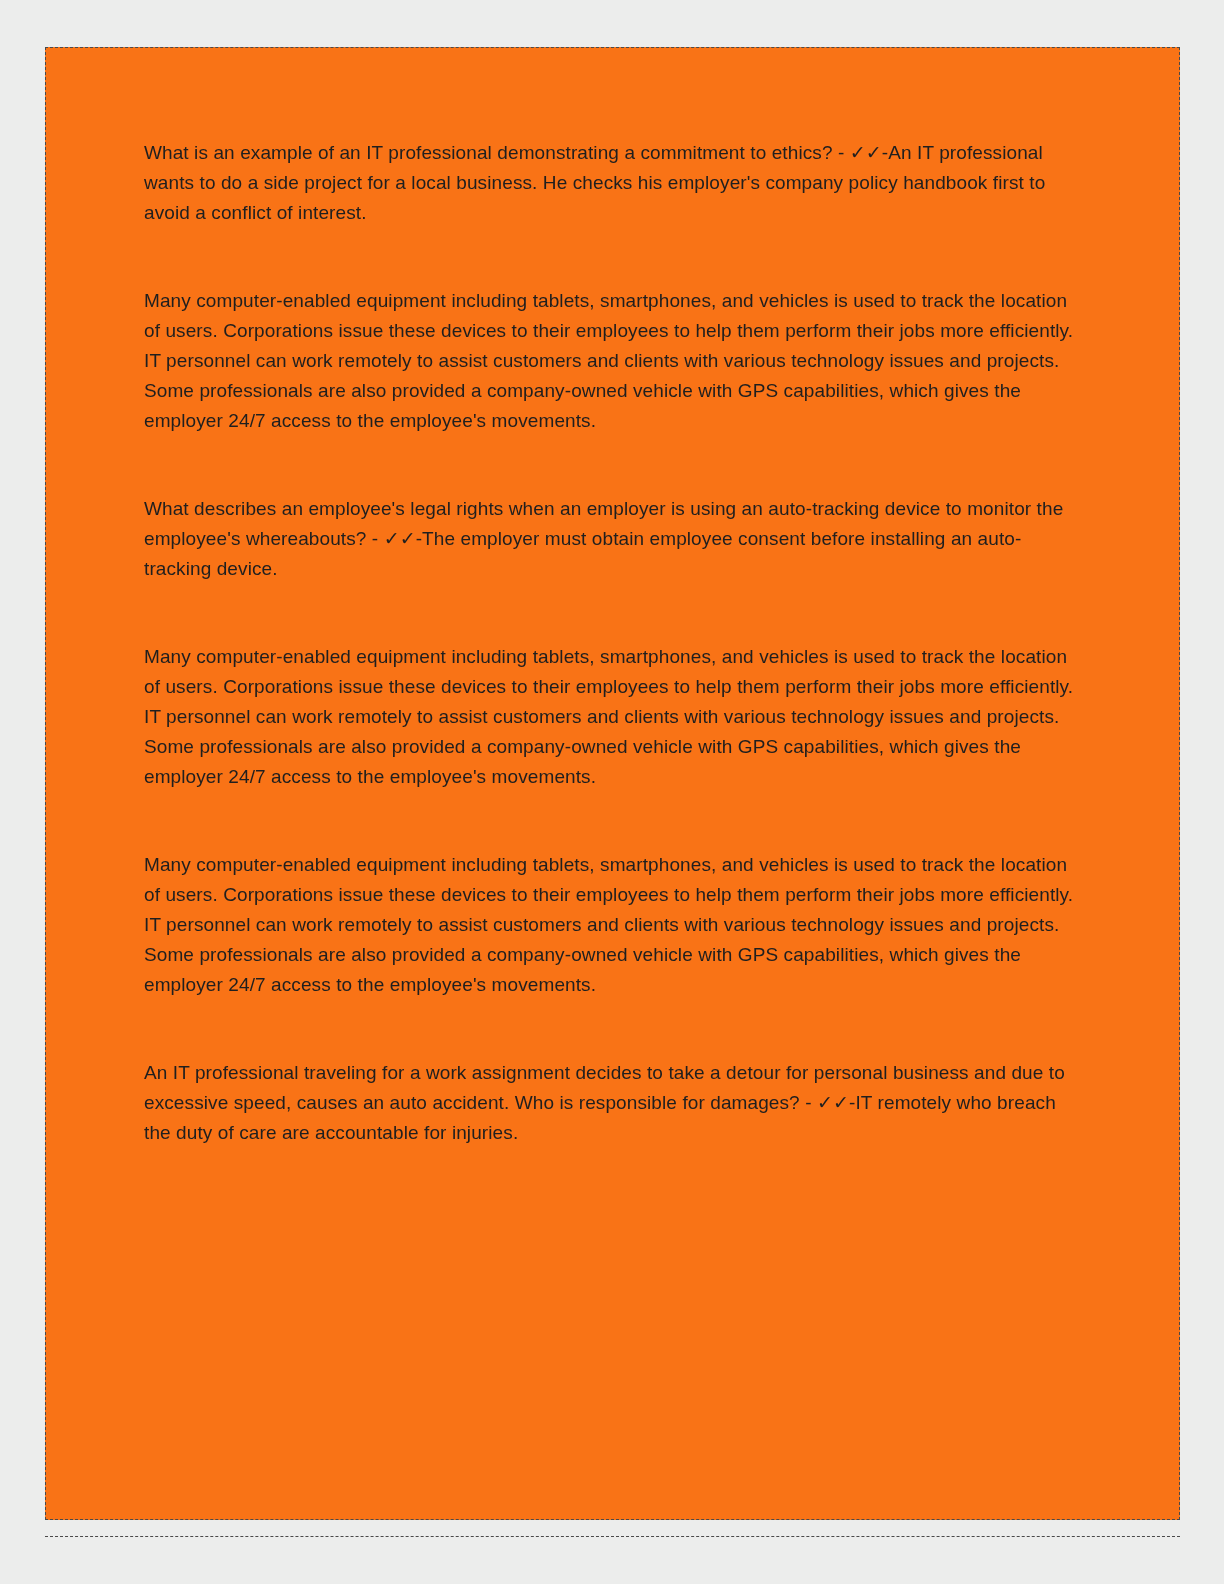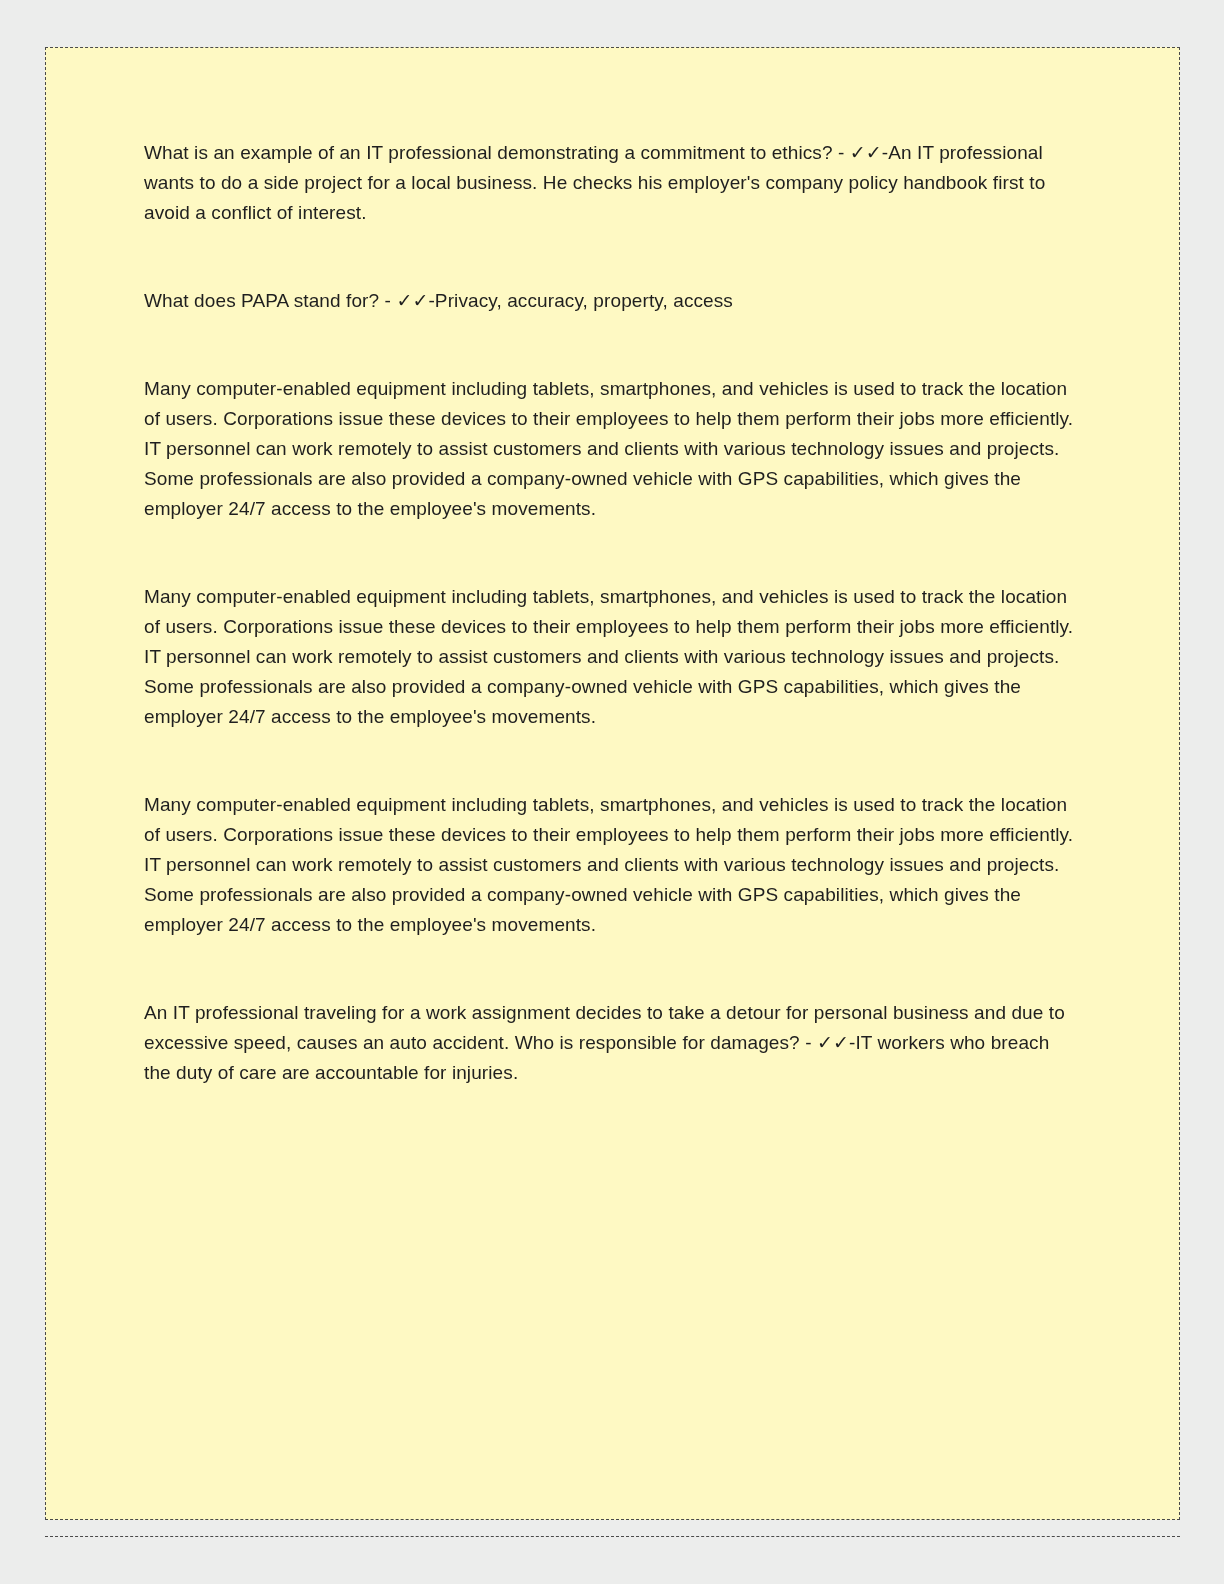--- a/index.html
+++ b/index.html
@@ -16,21 +16,21 @@
     overflow: hidden;
   }
   .page-frame {
     position: absolute;
     left: 45px;
     top: 47px;
     width: 1135px;
     height: 1473px;
     border: 1px dashed #4a4a4a;
     box-sizing: border-box;
-    background: #fef9c3;
+    background: #f97316;
   }
   .page-content {
     box-sizing: border-box;
     width: 100%;
     height: 100%;
     padding: 90px 98px 40px 98px;
     overflow: hidden;
   }
   .page-content p {
     margin: 0 0 58px 0;
@@ -48,21 +48,21 @@
     border-top: 1px dashed #4a4a4a;
   }
 </style>
 </head>
 <body>
 
 <div class="canvas">
   <div class="page-frame">
     <main class="page-content">
       <p>What is an example of an IT professional demonstrating a commitment to ethics? - ✓✓-An IT professional wants to do a side project for a local business. He checks his employer's company policy handbook first to avoid a conflict of interest.</p>
-      <p>What does PAPA stand for? - ✓✓-Privacy, accuracy, property, access</p>
+      <p>Many computer-enabled equipment including tablets, smartphones, and vehicles is used to track the location of users. Corporations issue these devices to their employees to help them perform their jobs more efficiently. IT personnel can work remotely to assist customers and clients with various technology issues and projects. Some professionals are also provided a company-owned vehicle with GPS capabilities, which gives the employer 24/7 access to the employee's movements.</p>
+      <p>What describes an employee's legal rights when an employer is using an auto-tracking device to monitor the employee's whereabouts? - ✓✓-The employer must obtain employee consent before installing an auto-tracking device.</p>
       <p>Many computer-enabled equipment including tablets, smartphones, and vehicles is used to track the location of users. Corporations issue these devices to their employees to help them perform their jobs more efficiently. IT personnel can work remotely to assist customers and clients with various technology issues and projects. Some professionals are also provided a company-owned vehicle with GPS capabilities, which gives the employer 24/7 access to the employee's movements.</p>
       <p>Many computer-enabled equipment including tablets, smartphones, and vehicles is used to track the location of users. Corporations issue these devices to their employees to help them perform their jobs more efficiently. IT personnel can work remotely to assist customers and clients with various technology issues and projects. Some professionals are also provided a company-owned vehicle with GPS capabilities, which gives the employer 24/7 access to the employee's movements.</p>
-      <p>Many computer-enabled equipment including tablets, smartphones, and vehicles is used to track the location of users. Corporations issue these devices to their employees to help them perform their jobs more efficiently. IT personnel can work remotely to assist customers and clients with various technology issues and projects. Some professionals are also provided a company-owned vehicle with GPS capabilities, which gives the employer 24/7 access to the employee's movements.</p>
-      <p>An IT professional traveling for a work assignment decides to take a detour for personal business and due to excessive speed, causes an auto accident. Who is responsible for damages? - ✓✓-IT workers who breach the duty of care are accountable for injuries.</p>
+      <p>An IT professional traveling for a work assignment decides to take a detour for personal business and due to excessive speed, causes an auto accident. Who is responsible for damages? - ✓✓-IT remotely who breach the duty of care are accountable for injuries.</p>
     </main>
   </div>
   <div class="bottom-divider"></div>
 </div>
 
 </body></html>

